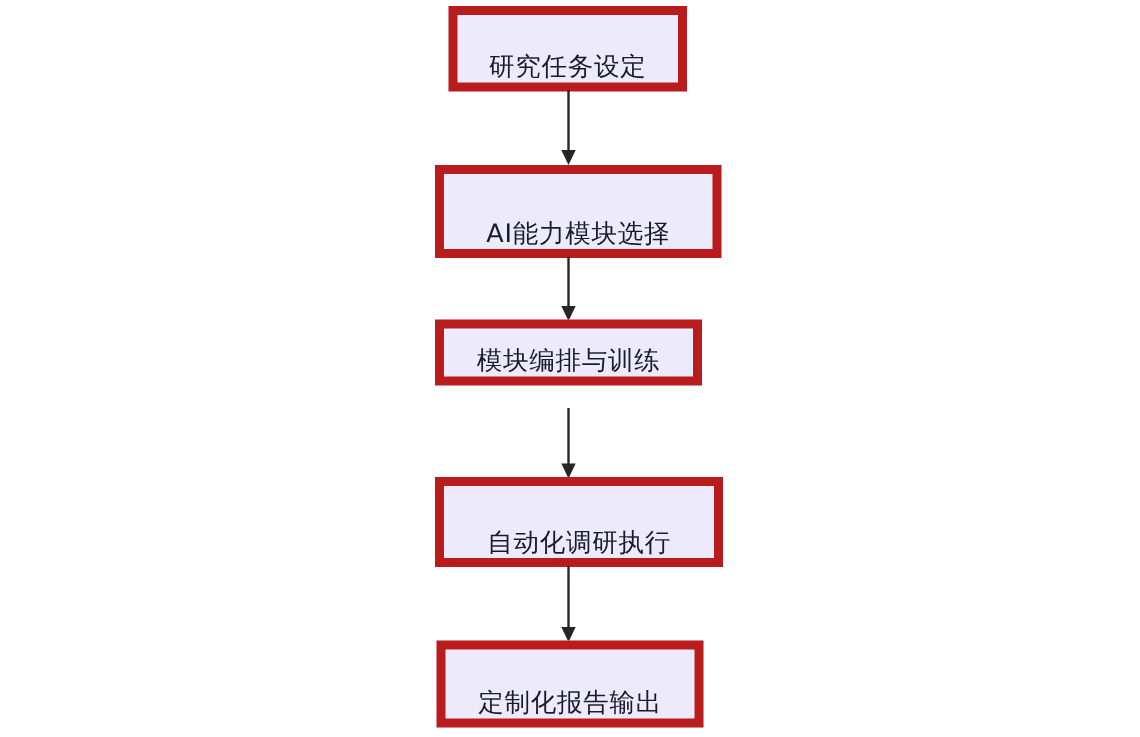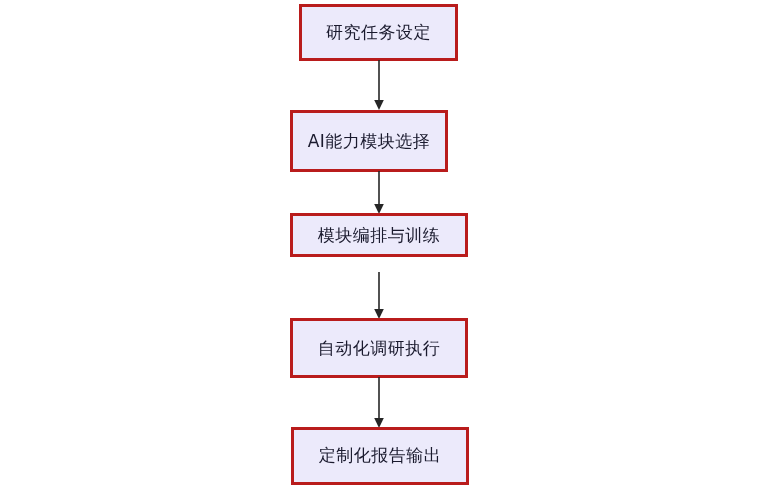--- a/index.html
+++ b/index.html
@@ -16,23 +16,23 @@
   #canvas {
     position: relative;
     width: 760px;
     height: 491px;
     background: #ffffff;
   }
   .node {
     position: absolute;
     box-sizing: border-box;
     background: #ECEAFB;
-    border: 3px solid #b91c1c;
+    border: 6px solid #b91c1c;
     display: flex;
-    align-items: center;
+    align-items: flex-end;
     justify-content: center;
     color: #1A1A2E;
     font-size: 17px;
     line-height: 1.2;
     letter-spacing: 0.5px;
     white-space: nowrap;
     font-family: "DejaVu Sans", "Liberation Sans", sans-serif;
   }
   .node-label {
     display: block;
@@ -58,39 +58,39 @@
 
   <div class="node" style="left:299px; top:4px; width:159px; height:57px;">
     <span class="node-label">研究任务设定</span>
   </div>
 
   <svg class="edge" style="left:370px; top:60px; width:18px; height:52px;" viewBox="0 0 18 52">
     <line x1="9" y1="0" x2="9" y2="42"></line>
     <polygon points="9,50 4.2,40 13.8,40"></polygon>
   </svg>
 
-  <div class="node" style="left:290px; top:110px; width:158px; height:62px;">
+  <div class="node" style="left:290px; top:110px; width:191px; height:62px;">
     <span class="node-label">AI能力模块选择</span>
   </div>
 
   <svg class="edge" style="left:370px; top:171px; width:18px; height:45px;" viewBox="0 0 18 45">
     <line x1="9" y1="0" x2="9" y2="35"></line>
     <polygon points="9,43 4.2,33 13.8,33"></polygon>
   </svg>
 
   <div class="node" style="left:290px; top:213px; width:178px; height:44px;">
     <span class="node-label">模块编排与训练</span>
   </div>
 
   <svg class="edge" style="left:370px; top:272px; width:18px; height:49px;" viewBox="0 0 18 49">
     <line x1="9" y1="0" x2="9" y2="39"></line>
     <polygon points="9,47 4.2,37 13.8,37"></polygon>
   </svg>
 
-  <div class="node" style="left:290px; top:318px; width:178px; height:60px;">
+  <div class="node" style="left:290px; top:318px; width:192px; height:60px;">
     <span class="node-label">自动化调研执行</span>
   </div>
 
   <svg class="edge" style="left:370px; top:377px; width:18px; height:53px;" viewBox="0 0 18 53">
     <line x1="9" y1="0" x2="9" y2="43"></line>
     <polygon points="9,51 4.2,41 13.8,41"></polygon>
   </svg>
 
   <div class="node" style="left:291px; top:427px; width:178px; height:58px;font-family:Liberation Serif, serif;">
     <span class="node-label">定制化报告输出</span>

